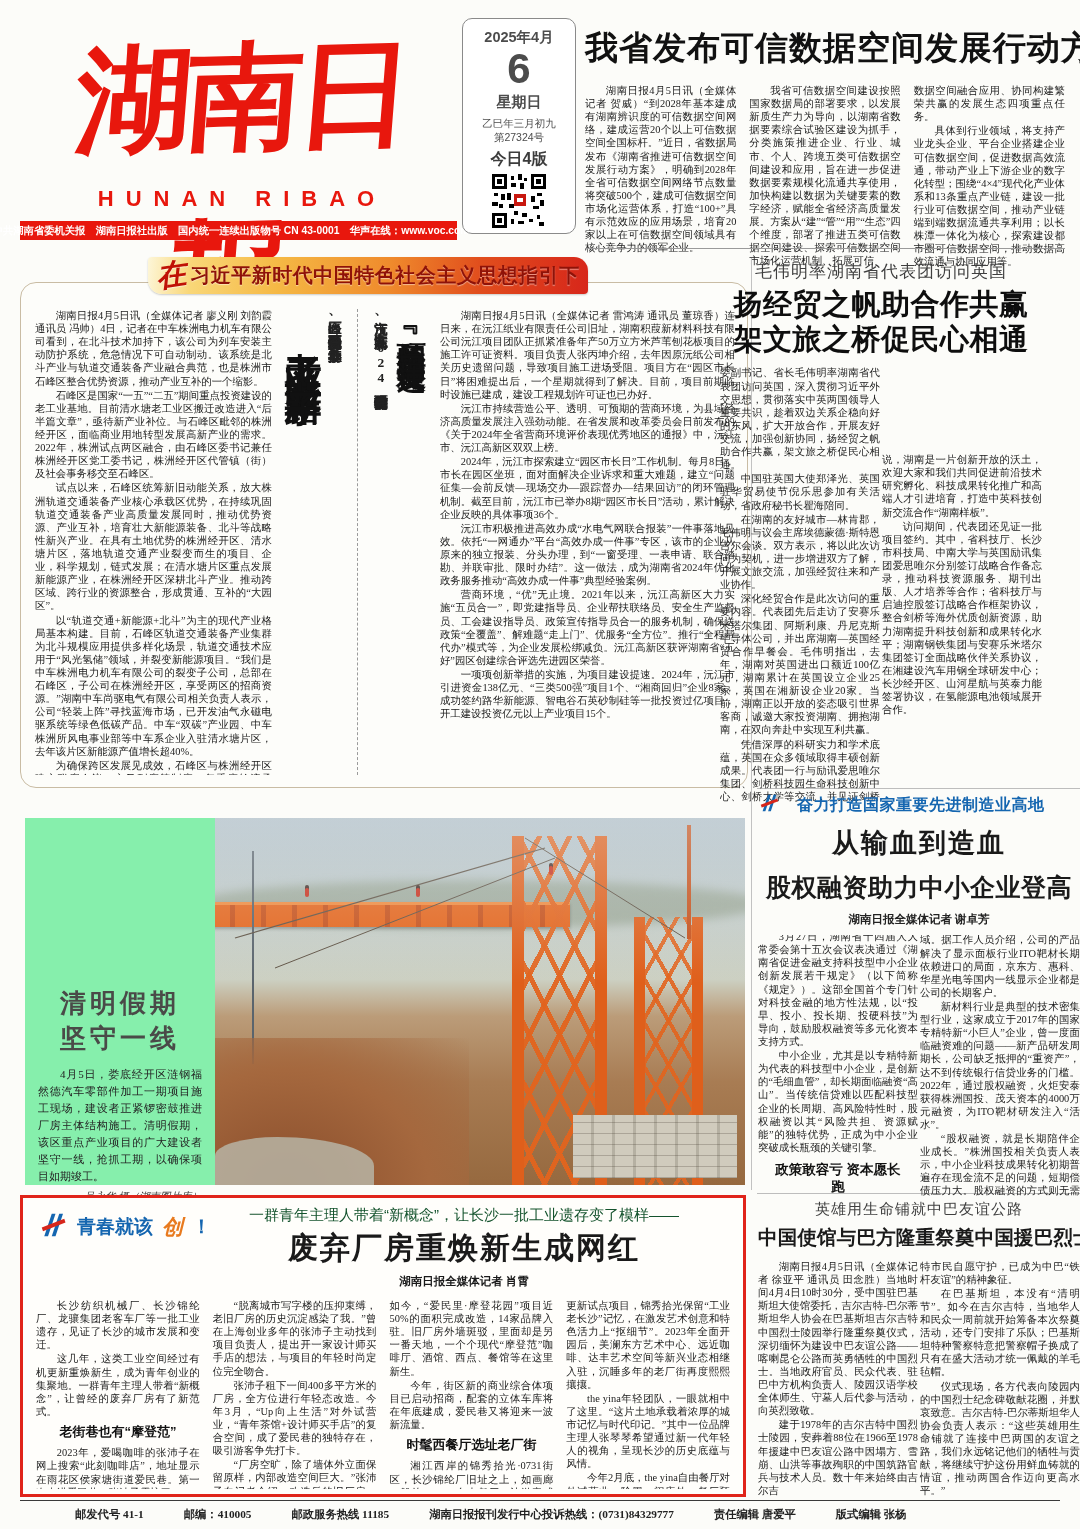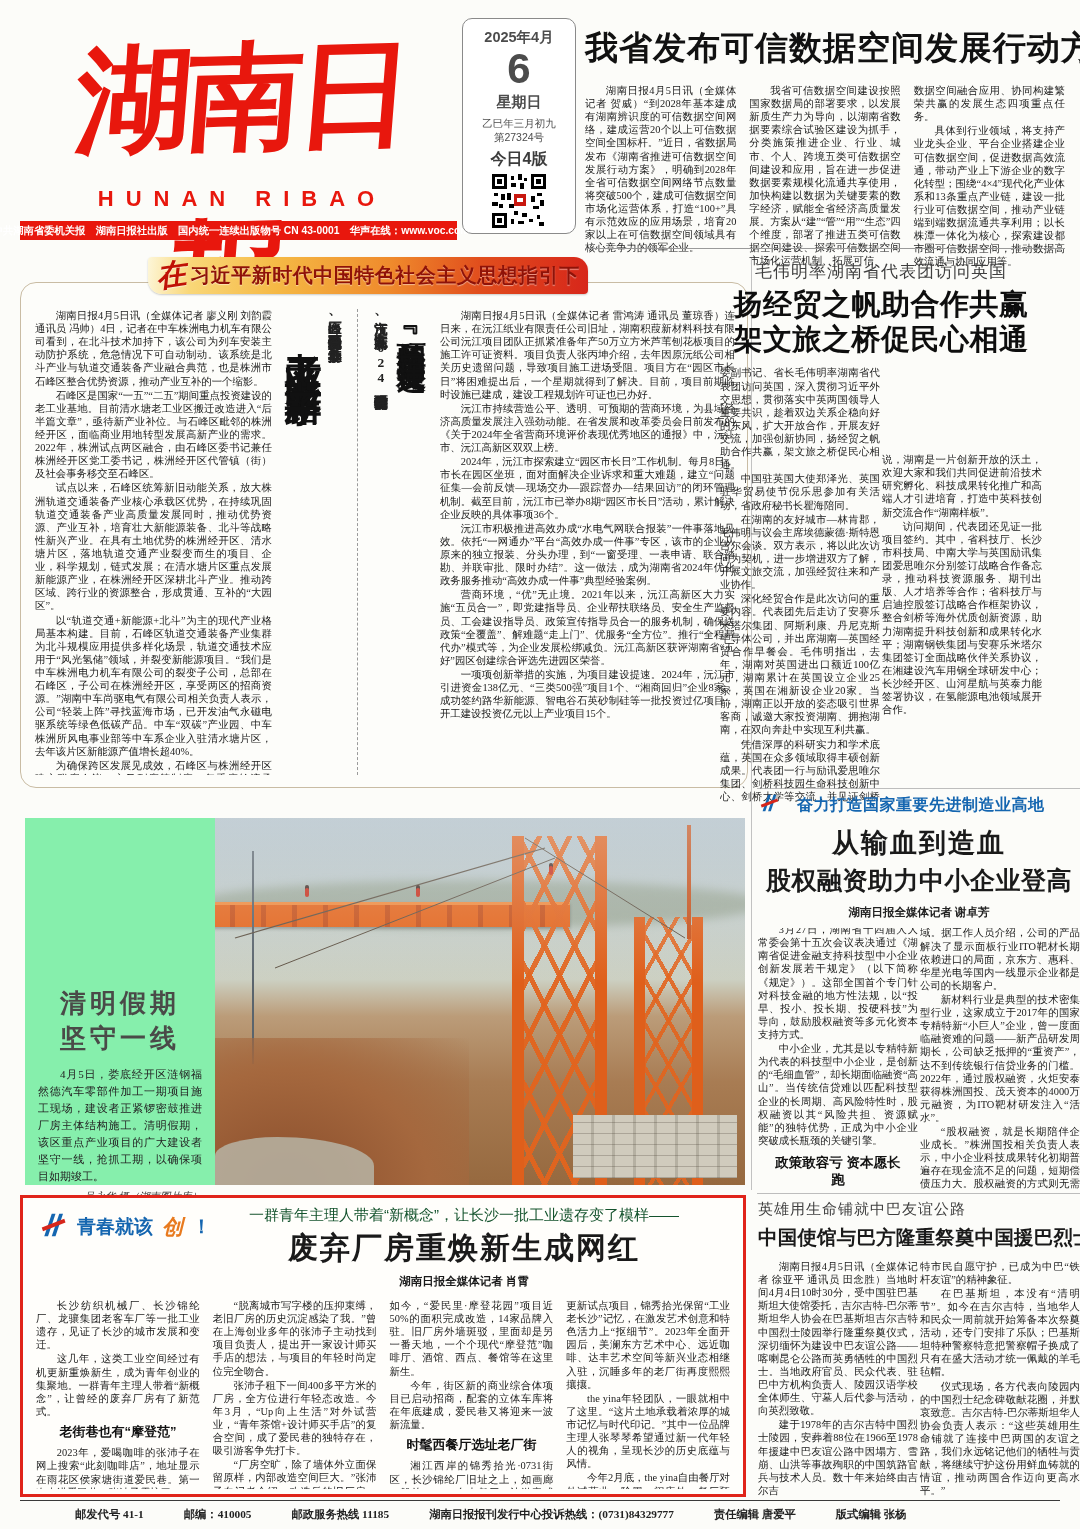--- a/index.html
+++ b/index.html
@@ -103,27 +103,27 @@
   .uk-kick { text-align:center; font-size:17px; color:#3f3f3f; font-weight:500; letter-spacing:1px; }
   .uk-head { text-align:center; font-size:29px; font-weight:900; color:#0e0e0e; line-height:1.22; margin-top:4px; letter-spacing:.5px; }
   .cols2 { display:flex; gap:2px; margin-top:9px; overflow:hidden;align-items:center; }
   .cols2 .col { flex:1; }
   .uk .cols2 { height:437px; }
 
   .fin { left:758px; top:792px; width:322px; }
   .fin-badge { display:flex; align-items:center; gap:17px; }
   .fin-badge .btx { font-size:16px; font-weight:900; color:#1566b0; letter-spacing:.5px; }
   .fin-h1 { text-align:center; font-size:27px; font-weight:900; margin-top:7px; letter-spacing:2px; }
-  .fin-h2 { text-align:center; font-size:25px; font-weight:900; margin-top:3px; letter-spacing:.5px; }
+  .fin-h2 { text-align:center; font-size:25px; font-weight:900; margin-top:10px; letter-spacing:.5px; }
   .byline { text-align:center; font-size:11.5px; font-weight:bold; font-family:"Liberation Sans", sans-serif; margin-top:8px; color:#222; }
   .fin .cols2 { height:262px; margin-top:8px; }
   .subhead { text-align:center; font-size:13.5px; font-weight:900; font-family:"Liberation Sans", sans-serif; margin:7px 12px; color:#111; }
 
   .pak { left:758px; top:1200px; width:322px; }
-  .pak-kick { font-size:15px; color:#3f3f3f; letter-spacing:1px; }
+  .pak-kick { text-align:center; font-size:15px; color:#3f3f3f; letter-spacing:1px; }
   .pak-head { text-align:center; font-size:19.5px; font-weight:900; margin-top:5px; letter-spacing:.2px; white-space:nowrap; }
   .pak .cols2 { height:238px; margin-top:9px; }
 
   
   .fac { left:20px; top:1195px; width:726px; height:302px; border:3px solid #e0241a; background:#fffefb; padding:8px 13px; }
   .fac-head { position:relative; height:86px; }
   .fac-logo { position:absolute; left:2px; top:4px; display:flex; align-items:center; gap:9px; }
   .fac-logo .t1 { font-size:19px; font-weight:900; color:#1566b0; font-family:"Liberation Sans", sans-serif; }
   .fac-logo .t2 { font-size:21px; font-weight:900; color:#e87a1e; font-style:italic; font-family:"Liberation Serif", serif; }
   .fac-logo .t3 { font-size:19px; font-weight:900; color:#1566b0; }

